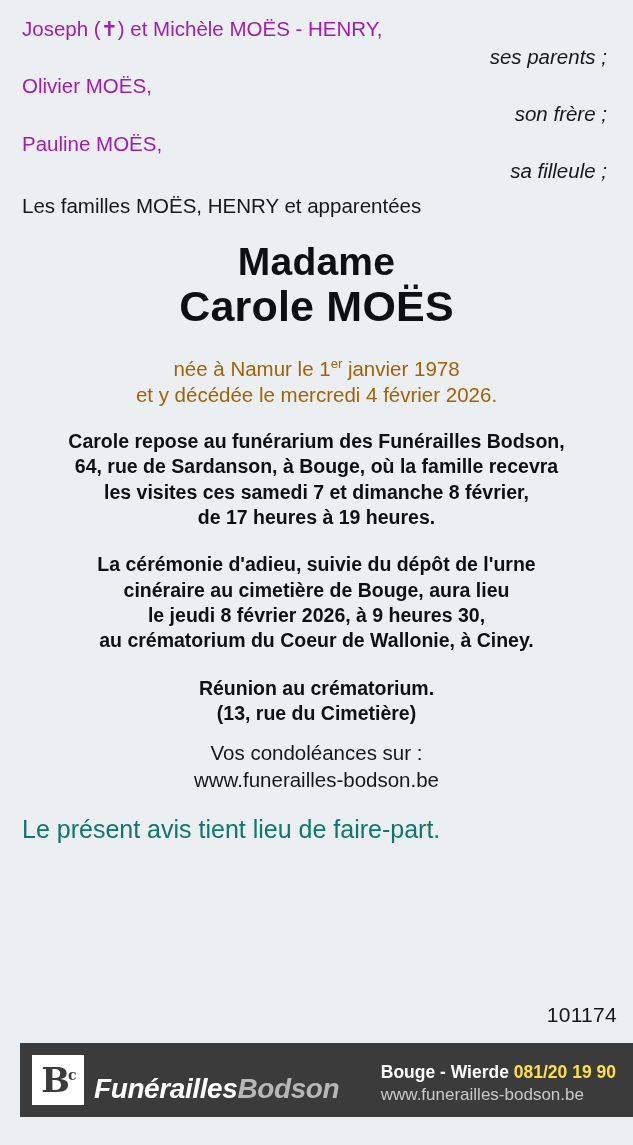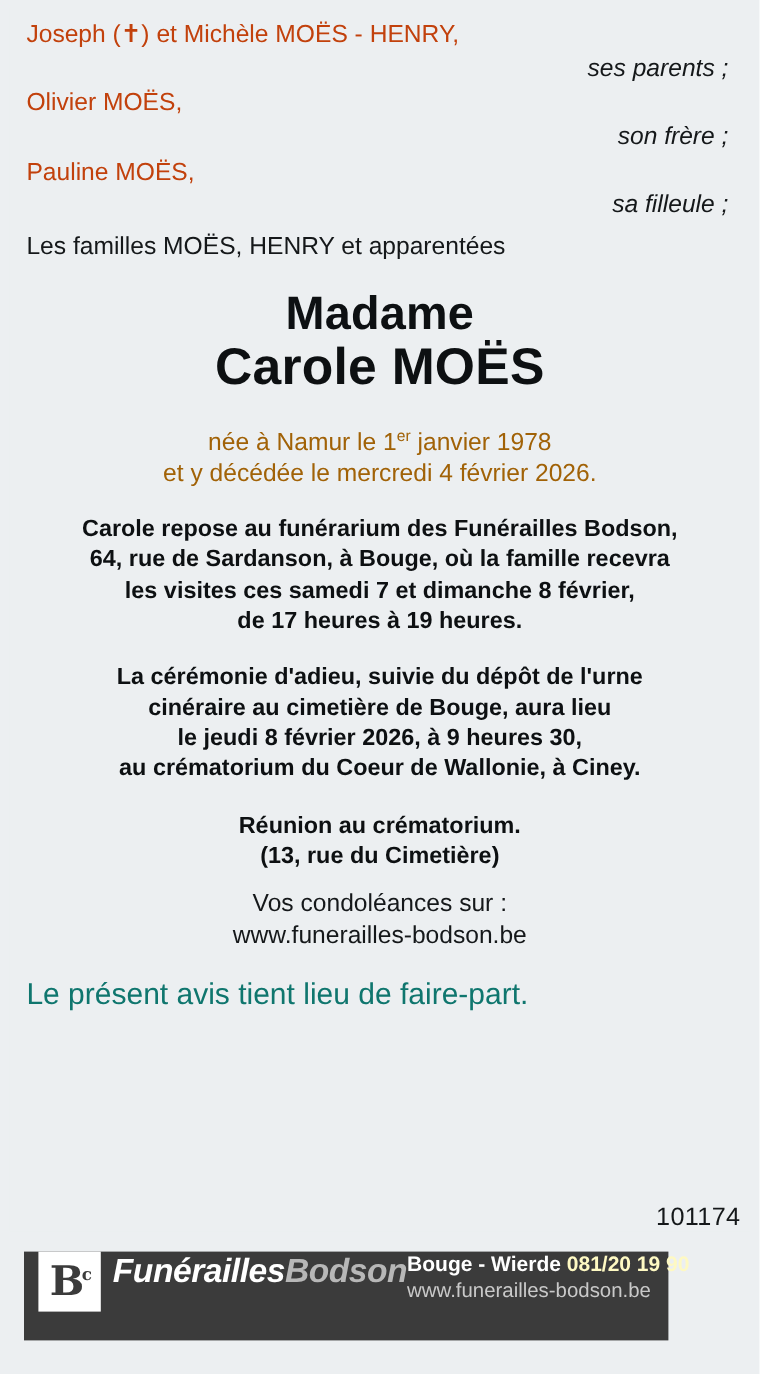--- a/index.html
+++ b/index.html
@@ -23,21 +23,21 @@
     left: 8px;
     top: 6px;
     width: 617px;
     height: 1020px;
     background: #eceff1;
     box-sizing: border-box;
     padding: 10px 14px 0 14px;
   }
   .family-line {
     font-size: 20.5px;
-    color: #c2410c;
+    color: #a21caf;
     line-height: 1.30;
     margin: 0 0 1px 0;
     white-space: nowrap;
   }
   .relation {
     font-size: 20.5px;
     font-style: italic;
     color: #15181a;
     text-align: right;
     line-height: 1.30;
@@ -113,27 +113,27 @@
     right: 16px;
     top: 1003px;
     font-size: 21px;
     color: #15181a;
     letter-spacing: 0.3px;
   }
   .footer {
     position: absolute;
     left: 20px;
     top: 1043px;
-    width: 537px;
+    width: 614px;
     height: 74px;
     background: #3b3b3b;
     display: flex;
-    align-items: flex-start;
+    align-items: flex-end;
     box-sizing: border-box;
-    padding: 0 12px;
+    padding: 12px 12px;
   }
   .logo-mark {
     width: 52px;
     height: 50px;
     background: #ffffff;
     color: #3b3b3b;
     font-family: "DejaVu Serif", serif;
     font-weight: bold;
     font-size: 34px;
     line-height: 50px;
@@ -164,21 +164,21 @@
     text-align: left;
     padding-right: 6px;
   }
   .footer-right .line1 {
     font-size: 17.5px;
     font-weight: bold;
     color: #ffffff;
     white-space: nowrap;
   }
   .footer-right .line1 .phone {
-    color: #fef9c3;
+    color: #fde047;
   }
   .footer-right .line2 {
     font-size: 17px;
     color: #c9c9c9;
     white-space: nowrap;
     margin-top: 2px;
   }
 </style>
 </head>
 <body>

